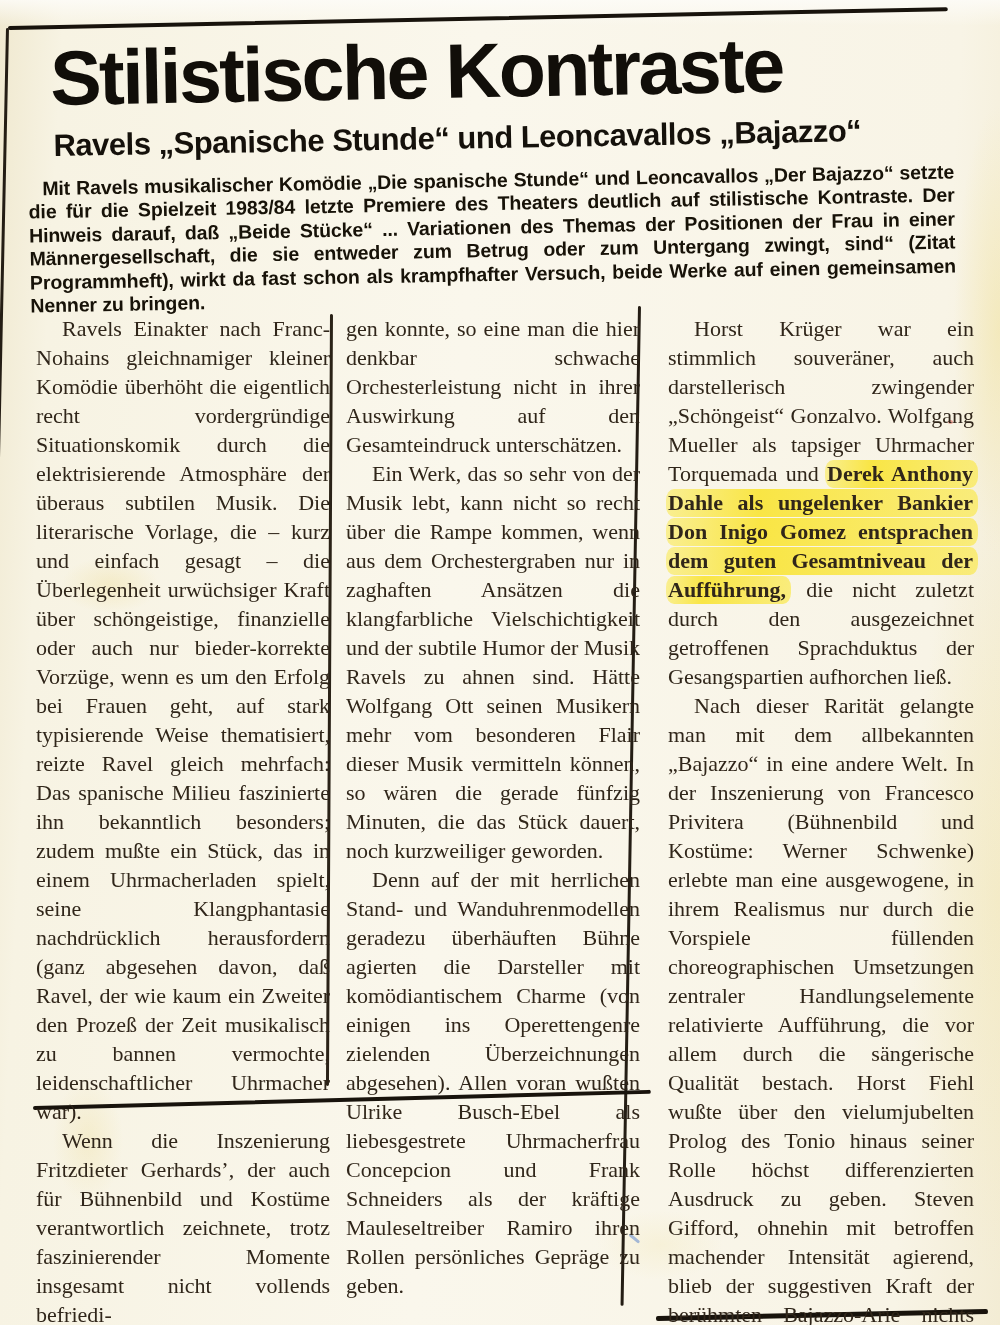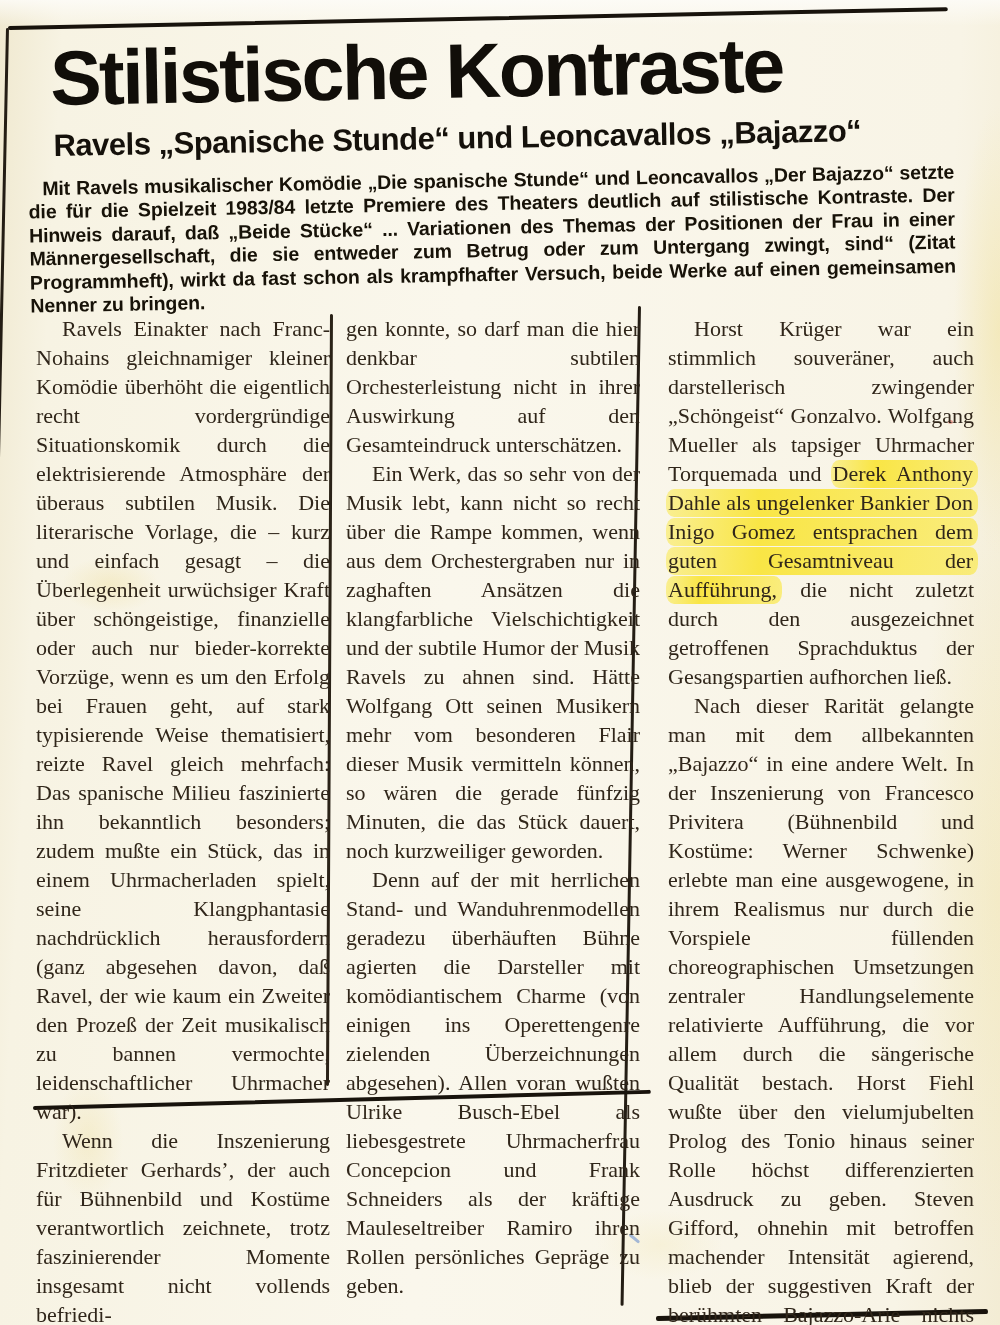--- a/index.html
+++ b/index.html
@@ -63,21 +63,21 @@
   .col1 { width:294px; }
   .col2 { width:294px; margin-left:16px; }
   .col3 { width:306px; margin-left:28px; }
   .col p.indent { text-indent:26px; }
 
   mark {
     color:inherit;
     background:linear-gradient(94deg, rgba(250,233,75,0.55), rgba(249,228,55,0.92) 30%, rgba(250,233,80,0.7));
     padding:1px 5px 2px 2px; margin:0 -4px 0 -2px;
     border-radius:8px / 11px;
-    -webkit-box-decoration-break:clone; box-decoration-break:clone;
+    -webkit-box-decoration-break:clone; box-decoration-break:clone;font-weight:bold;
   }
 </style>
 </head>
 <body>
 
 <div class="page">
 
   <div class="rule rule-top"></div>
   <div class="rule edge-left"></div>
   <div class="rule divider-1"></div>
@@ -94,21 +94,21 @@
   </div>
 
   <div class="columns">
 
     <div class="col col1">
       <p class="indent">Ravels Einakter nach Franc-Nohains gleichnamiger kleiner Komödie überhöht die eigentlich recht vordergründige Situationskomik durch die elektrisierende Atmosphäre der überaus subtilen Musik. Die literarische Vorlage, die – kurz und einfach gesagt – die Überlegenheit urwüchsiger Kraft über schöngeistige, finanzielle oder auch nur bieder-korrekte Vorzüge, wenn es um den Erfolg bei Frauen geht, auf stark typisierende Weise thematisiert, reizte Ravel gleich mehrfach: Das spanische Milieu faszinierte ihn bekanntlich besonders; zudem mußte ein Stück, das in einem Uhrmacherladen spielt, seine Klangphantasie nachdrücklich herausfordern (ganz abgesehen davon, daß Ravel, der wie kaum ein Zweiter den Prozeß der Zeit musikalisch zu bannen vermochte, leidenschaftlicher Uhrmacher war).</p>
       <p class="indent">Wenn die Inszenierung Fritzdieter Gerhards’, der auch für Bühnenbild und Kostüme verantwortlich zeichnete, trotz faszinierender Momente insgesamt nicht vollends befriedi-</p>
     </div>
 
     <div class="col col2">
-      <p>gen konnte, so darf man die hier denkbar subtilen Orchesterleistung nicht in ihrer Auswirkung auf den Gesamteindruck unterschätzen.</p>
+      <p>gen konnte, so eine man die hier denkbar schwache Orchesterleistung nicht in ihrer Auswirkung auf den Gesamteindruck unterschätzen.</p>
       <p class="indent">Ein Werk, das so sehr von der Musik lebt, kann nicht so recht über die Rampe kommen, wenn aus dem Orchestergraben nur in zaghaften Ansätzen die klangfarbliche Vielschichtigkeit und der subtile Humor der Musik Ravels zu ahnen sind. Hätte Wolfgang Ott seinen Musikern mehr vom besonderen Flair dieser Musik vermitteln können, so wären die gerade fünfzig Minuten, die das Stück dauert, noch kurzweiliger geworden.</p>
       <p class="indent">Denn auf der mit herrlichen Stand- und Wanduhrenmodellen geradezu überhäuften Bühne agierten die Darsteller mit komödiantischem Charme (von einigen ins Operettengenre zielenden Überzeichnungen abgesehen). Allen voran wußten Ulrike Busch-Ebel als liebesgestrete Uhrmacherfrau Concepcion und Frank Schneiders als der kräftige Mauleseltreiber Ramiro ihren Rollen persönliches Gepräge zu geben.</p>
     </div>
 
     <div class="col col3">
       <p class="indent"><span>Horst Krüger war ein stimmlich souveräner, auch darstellerisch zwingender „Schöngeist“ Gonzalvo. Wolfgang Mueller als tapsiger Uhrmacher Torquemada und </span><mark>Derek Anthony Dahle als ungelenker Bankier Don Inigo Gomez entsprachen dem guten Gesamtniveau der Aufführung,</mark><span> die nicht zuletzt durch den ausgezeichnet getroffenen Sprachduktus der Gesangspartien aufhorchen ließ.</span></p>
       <p class="indent">Nach dieser Rarität gelangte man mit dem allbekannten „Bajazzo“ in eine andere Welt. In der Inszenierung von Francesco Privitera (Bühnenbild und Kostüme: Werner Schwenke) erlebte man eine ausgewogene, in ihrem Realismus nur durch die Vorspiele füllenden choreographischen Umsetzungen zentraler Handlungselemente relativierte Aufführung, die vor allem durch die sängerische Qualität bestach. Horst Fiehl wußte über den vielumjubelten Prolog des Tonio hinaus seiner Rolle höchst differenzierten Ausdruck zu geben. Steven Gifford, ohnehin mit betroffen machender Intensität agierend, blieb der suggestiven Kraft der berühmten Bajazzo-Arie nichts schuldig. Andrea Hanson war ein anrührende, in jedem Detail der Darstellung zwingende Nedda. Robert G. Porter und Johannes Tausing gaben den etwas kleineren Rollen Silvios und Beppos Profil. Einhelliger Jubel des Publi-</p>
 
     </div>
 

